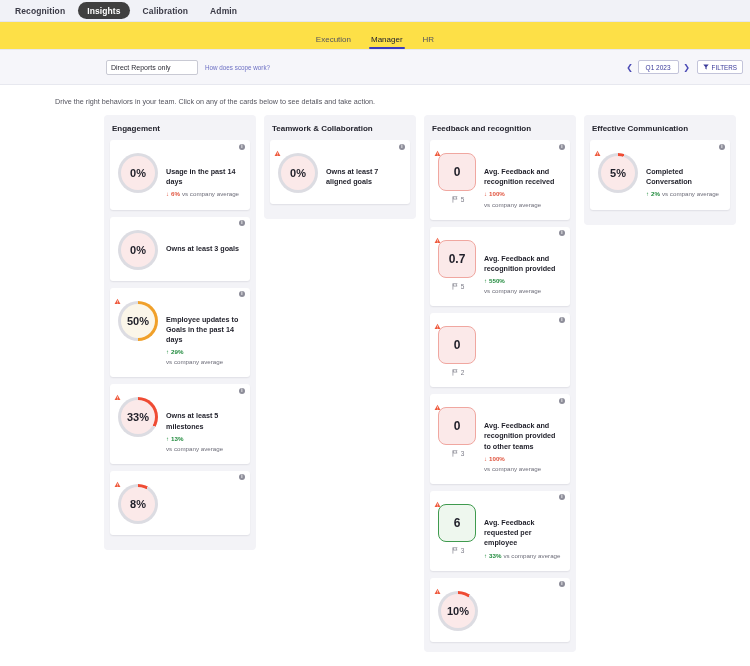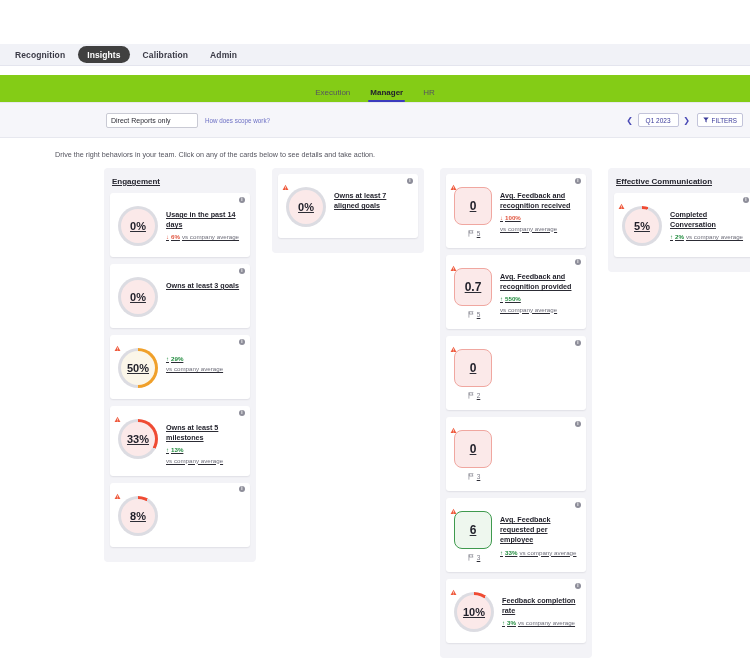--- a/index.html
+++ b/index.html
@@ -13,52 +13,50 @@
 
   
   .topnav {
     height: 22px;
     background: #f1f2f7;
     display: flex;
     align-items: center;
     padding-left: 6px;
     gap: 4px;
     border-bottom: 1px solid #e4e5ee;
-    margin-top: 44px;
   }
   .topnav-item {
     font-size: 8.5px;
     font-weight: 600;
     color: #3a3a46;
     padding: 3.5px 9px;
     border-radius: 10px;
     letter-spacing: .1px;
     white-space: nowrap;
   }
   .topnav-item.active { background: #404040; color: #ffffff; }
 
   
   .subnav {
     height: 28px;
-    background: #84cc16;
+    background: #fde047;
     display: flex;
     align-items: flex-end;
     justify-content: center;
     gap: 20px;
     border-bottom: 1px solid #e7e8ef;
-    margin-top: 9px;
   }
   .subnav-item {
     font-size: 8px;
     color: #55555f;
     padding-bottom: 5px;
     position: relative;
     white-space: nowrap;
   }
-  .subnav-item.active { color: #22222c; font-weight: 700; }
+  .subnav-item.active { color: #22222c; font-weight: 400; }
   .subnav-item.active::after {
     content: "";
     position: absolute;
     left: -2px; right: -2px; bottom: 0;
     height: 2px; background: #3b3bbd; border-radius: 1px;
   }
 
   
   .filterbar {
     height: 35px;
@@ -121,24 +119,23 @@
   .intro {
     font-size: 7.2px;
     color: #54545e;
     padding: 12px 0 9px 55px;
     background: #ffffff;
   }
 
   
   .board {
     display: flex;
-    gap: 16px;
+    gap: 8px;
     padding: 0 10px 0 104px;
     align-items: flex-start;
-    text-decoration: underline;
   }
   .column {
     background: #f3f3f7;
     border-radius: 4px;
     padding: 6px 6px 8px 6px;
     width: 152px;
     flex: 0 0 152px;
     max-height: 537px;
     overflow: hidden;
   }
@@ -212,20 +209,21 @@
     font-size: 6.5px; color: #7a7a86;
   }
   .flag-icon { width: 6px; height: 7px; }
 
   .card-body { padding-top: 4px; flex: 1 1 auto; min-width: 0; }
   .card-label {
     font-size: 7.2px;
     font-weight: 700;
     color: #1f1f29;
     line-height: 1.42;
+    margin-top: 10px;
   }
   .delta {
     margin-top: 3px;
     font-size: 6.2px;
     color: #6d6d79;
     display: flex; align-items: center; gap: 2px;
     line-height: 1.3;
     flex-wrap: wrap;
   }
   .delta .amt { font-weight: 700; }
@@ -310,20 +308,21 @@
             <rect x="4.55" y="6.9" width="0.9" height="0.9" fill="#ffffff"></rect>
           </svg></div>
         <div class="info-icon">i</div>
         <div class="donut-wrap">
           <div class="donut" style="background: conic-gradient(rgb(240, 160, 42) 0deg, rgb(240, 160, 42) 180deg, rgb(220, 220, 226) 180deg, rgb(220, 220, 226) 360deg); align-items: center;">
             <div class="inner" style="background: rgb(251, 246, 233);"></div>
             <span class="val">50%</span>
           </div>
         </div>
         <div class="card-body">
+          <div class="card-label">Employee updates to Goals in the past 14  days</div>
           <div class="delta up">
             <span class="tri">↑</span>
             <span class="amt">29%</span>
             <span>vs company average</span>
           </div>
         </div>
       </div>
       <div class="card">
         <div class="alert-icon"><svg viewBox="0 0 10 10">
             <polygon points="5,1 9.2,8.6 0.8,8.6" fill="#ef5a3d"></polygon>
@@ -355,39 +354,41 @@
         <div class="info-icon">i</div>
         <div class="donut-wrap">
           <div class="donut" style="background: conic-gradient(rgb(239, 75, 51) 0deg, rgb(239, 75, 51) 28.8deg, rgb(220, 220, 226) 28.8deg, rgb(220, 220, 226) 360deg);">
             <div class="inner" style="background: rgb(251, 233, 233);"></div>
             <span class="val">8%</span>
           </div>
         </div>
       </div>
     </div>
     <div class="column">
+      <div class="column-title">Teamwork &amp; Collaboration</div>
       <div class="card">
         <div class="alert-icon"><svg viewBox="0 0 10 10">
             <polygon points="5,1 9.2,8.6 0.8,8.6" fill="#ef5a3d"></polygon>
             <rect x="4.55" y="3.6" width="0.9" height="2.6" fill="#ffffff"></rect>
             <rect x="4.55" y="6.9" width="0.9" height="0.9" fill="#ffffff"></rect>
           </svg></div>
         <div class="info-icon">i</div>
         <div class="donut-wrap">
           <div class="donut" style="background: conic-gradient(rgb(220, 220, 226) 0deg, rgb(220, 220, 226) 0deg, rgb(220, 220, 226) 0deg, rgb(220, 220, 226) 360deg);">
             <div class="inner" style="background: rgb(251, 233, 233);"></div>
             <span class="val">0%</span>
           </div>
         </div>
         <div class="card-body">
           <div class="card-label">Owns at least 7 aligned goals</div>
         </div>
       </div>
     </div>
     <div class="column">
+      <div class="column-title">Feedback and recognition</div>
       <div class="card">
         <div class="alert-icon"><svg viewBox="0 0 10 10">
             <polygon points="5,1 9.2,8.6 0.8,8.6" fill="#ef5a3d"></polygon>
             <rect x="4.55" y="3.6" width="0.9" height="2.6" fill="#ffffff"></rect>
             <rect x="4.55" y="6.9" width="0.9" height="0.9" fill="#ffffff"></rect>
           </svg></div>
         <div class="info-icon">i</div>
         <div class="donut-wrap">
           <div class="badge" style="background: rgb(251, 233, 233); border: 1px solid rgb(240, 167, 160);">
             <span>0</span>
@@ -469,20 +470,28 @@
             <span>0</span>
           </div>
           <div class="flagline">
             <svg class="flag-icon" viewBox="0 0 8 10">
               <path d="M1 0.5 V9.5" stroke="#7a7a86" stroke-width="0.9" fill="none"></path>
               <path d="M1.6 1 H7 L5.6 2.7 L7 4.4 H1.6 Z" fill="none" stroke="#7a7a86" stroke-width="0.9"></path>
             </svg>
             <span>3</span>
           </div>
         </div>
+        <div class="card-body">
+          <div class="card-label">Avg. Feedback and recognition provided to other teams</div>
+          <div class="delta down">
+            <span class="tri">↓</span>
+            <span class="amt">100%</span>
+            <span>vs company average</span>
+          </div>
+        </div>
       </div>
       <div class="card">
         <div class="alert-icon"><svg viewBox="0 0 10 10">
             <polygon points="5,1 9.2,8.6 0.8,8.6" fill="#ef5a3d"></polygon>
             <rect x="4.55" y="3.6" width="0.9" height="2.6" fill="#ffffff"></rect>
             <rect x="4.55" y="6.9" width="0.9" height="0.9" fill="#ffffff"></rect>
           </svg></div>
         <div class="info-icon">i</div>
         <div class="donut-wrap">
           <div class="badge" style="background: rgb(238, 247, 238); border: 1px solid rgb(63, 154, 78);">
@@ -511,28 +520,20 @@
             <rect x="4.55" y="3.6" width="0.9" height="2.6" fill="#ffffff"></rect>
             <rect x="4.55" y="6.9" width="0.9" height="0.9" fill="#ffffff"></rect>
           </svg></div>
         <div class="info-icon">i</div>
         <div class="donut-wrap">
           <div class="donut" style="background: conic-gradient(rgb(239, 75, 51) 0deg, rgb(239, 75, 51) 36deg, rgb(220, 220, 226) 36deg, rgb(220, 220, 226) 360deg);">
             <div class="inner" style="background: rgb(251, 233, 233);"></div>
             <span class="val">10%</span>
           </div>
         </div>
-        <div class="card-body">
-          <div class="card-label">Feedback completion rate</div>
-          <div class="delta up">
-            <span class="tri">↑</span>
-            <span class="amt">3%</span>
-            <span>vs company average</span>
-          </div>
-        </div>
       </div>
     </div>
     <div class="column">
       <div class="column-title">Effective Communication</div>
       <div class="card">
         <div class="alert-icon"><svg viewBox="0 0 10 10">
             <polygon points="5,1 9.2,8.6 0.8,8.6" fill="#ef5a3d"></polygon>
             <rect x="4.55" y="3.6" width="0.9" height="2.6" fill="#ffffff"></rect>
             <rect x="4.55" y="6.9" width="0.9" height="0.9" fill="#ffffff"></rect>
           </svg></div>

